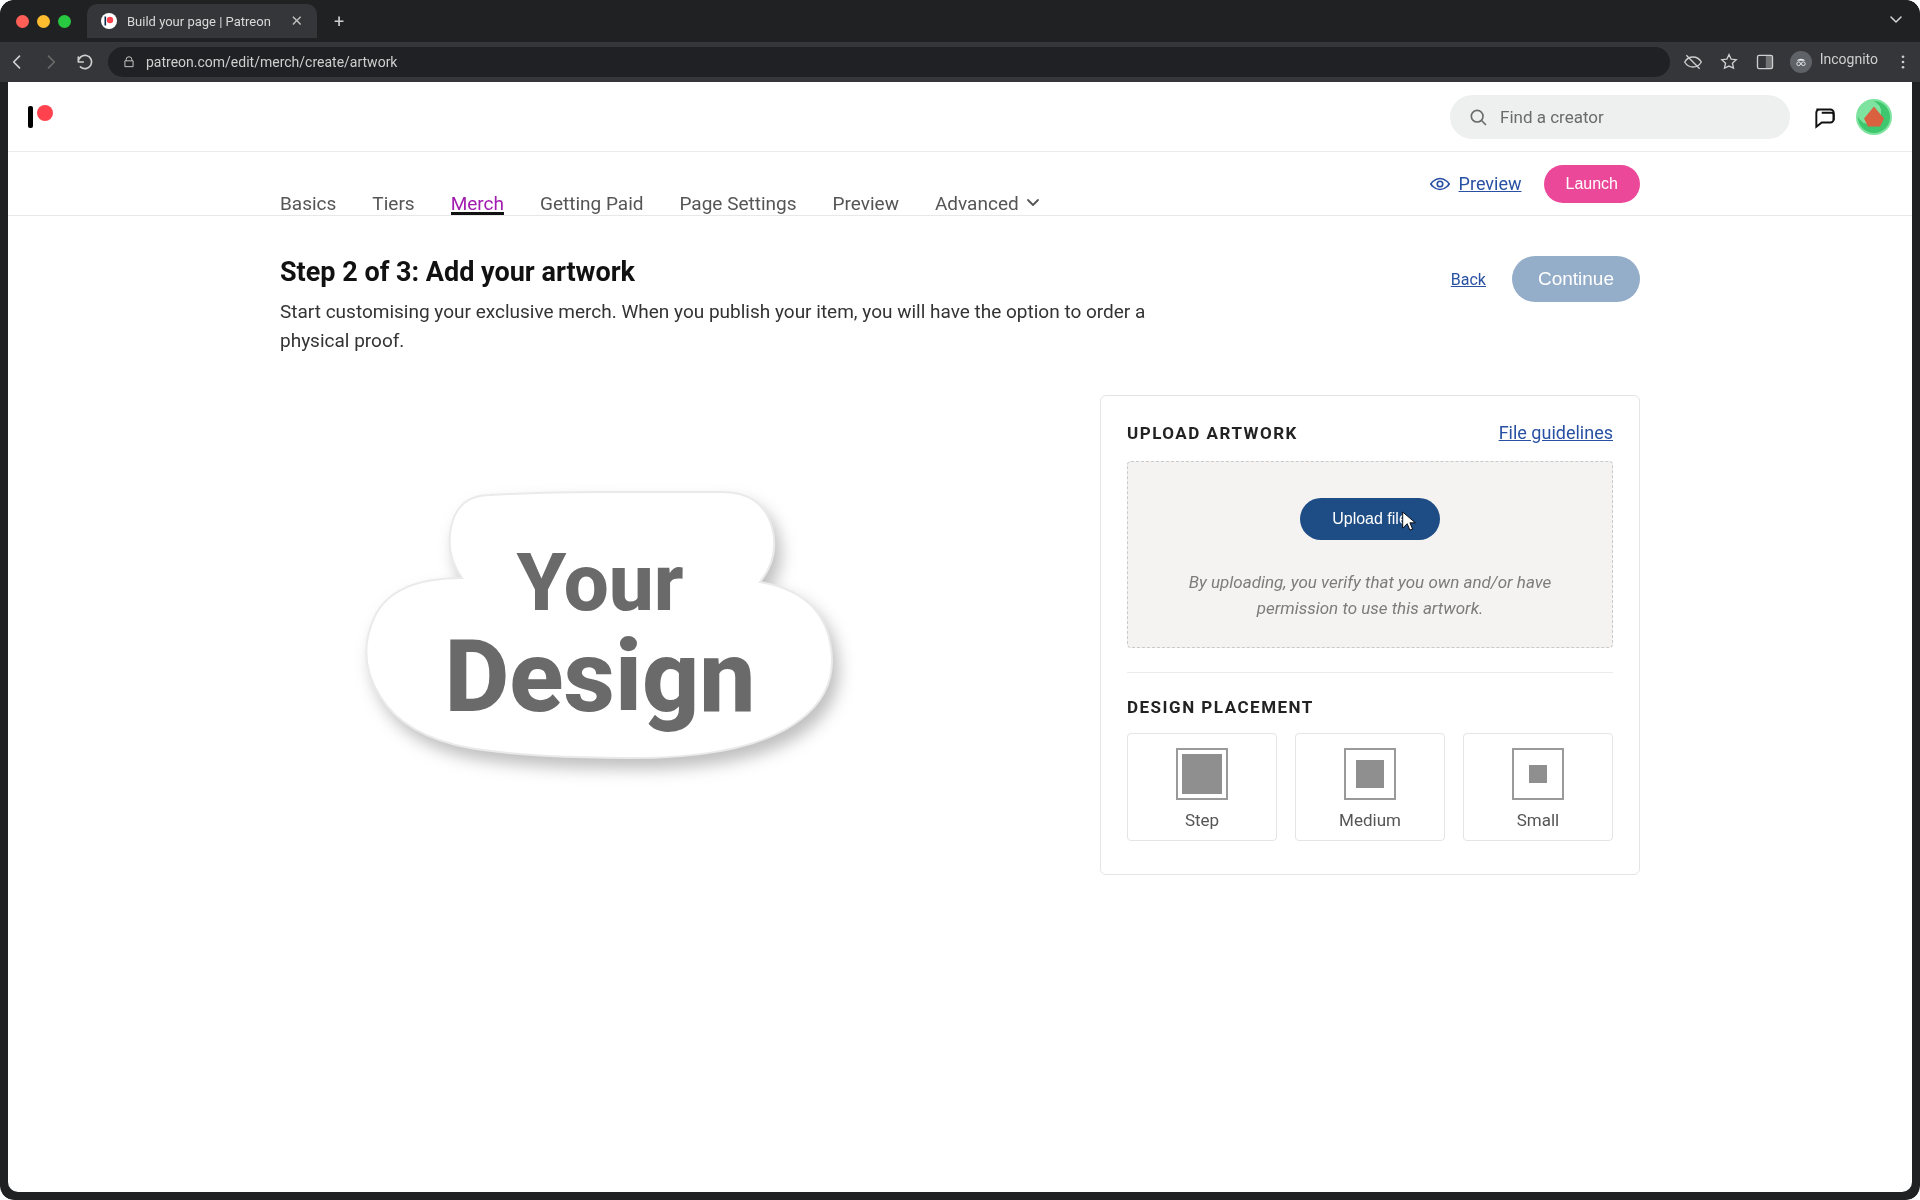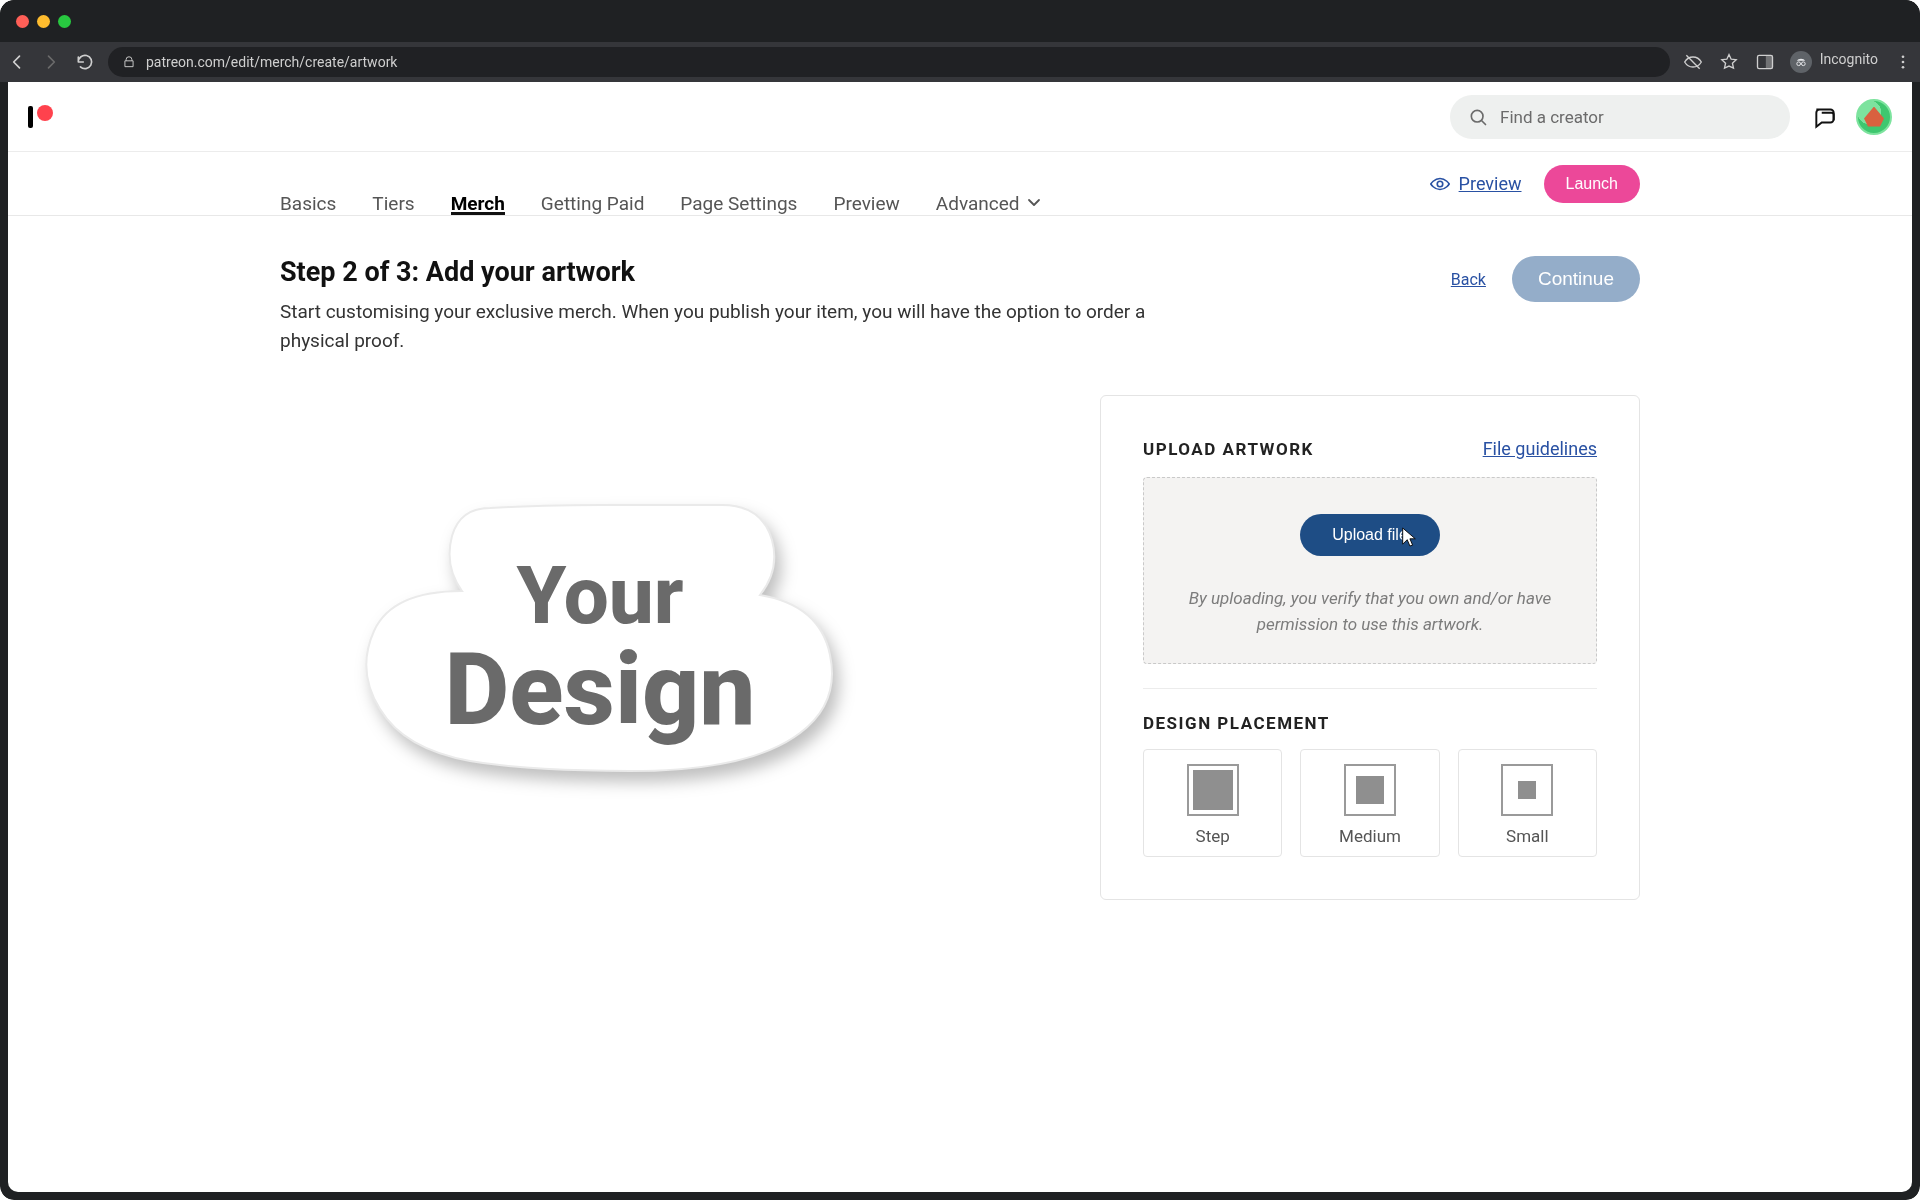--- a/index.html
+++ b/index.html
@@ -102,21 +102,21 @@
   .subnav {
     display:flex; align-items:center; padding: 0 0 0 0;
     border-bottom:1px solid #e8e8e8; height:64px;
   }
   .subnav-inner{
     width:1440px; margin:0 auto; display:flex; align-items:center; height:100%;
     padding: 0 40px;
   }
   .navtabs { display:flex; gap:36px; align-items:center; height:100%; font-size:19px; color:#555; }
   .navtab { height:100%; display:flex; align-items:flex-end; cursor:pointer; position:relative;}
-  .navtab.active { color:#000000; font-weight:700; }
+  .navtab.active { color:#a21caf; font-weight:400; }
   .navtab.active::after{
     content:""; position:absolute; left:0; right:0; bottom:0; height:3px; background:#111;
   }
   .chev { margin-left:6px; }
   .subnav-right { margin-left:auto; display:flex; align-items:center; gap:22px; }
   .preview-link { display:flex; align-items:center; gap:8px; color:#2951a3; font-size:18px; text-decoration:underline; }
   .eye { width:22px; height:22px; }
   .launch-btn {
     background:#ec4899; color:#fff; border:none; border-radius:20px;
     padding:10px 22px; font-size:16px; cursor:pointer;
@@ -147,21 +147,21 @@
   }
   .sticker-text{
     position:absolute; inset:0; display:flex; flex-direction:column;
     align-items:center; justify-content:center; color:#6a6a6a;
     font-weight:800;
   }
   .sticker-text .l1{ font-size:80px; line-height:1; }
   .sticker-text .l2{ font-size:100px; line-height:1; margin-top:4px;}
 
   .side-card {
-    width:540px; border:1px solid #e4e4e4; border-radius:6px; padding:42px;
+    width:540px; border:1px solid #e4e4e4; border-radius:6px; padding:26px;
   }
   .sc-head { display:flex; align-items:center; justify-content:space-between; }
   .sc-title { font-size:17px; font-weight:700; letter-spacing:1.5px; color:#222; text-transform:uppercase;}
   .sc-link { color:#2951a3; font-size:18px; text-decoration:underline; }
   .dropzone {
     margin-top:18px; border:1px dashed #c9c9c9; background:#f4f3f2;
     border-radius:4px; padding:36px 20px 26px; text-align:center;
   }
   .upload-btn {
     background:#1e4d85; color:#fff; border:none; border-radius:22px;
@@ -191,20 +191,38 @@
 </head>
 <body>
 
 <div class="window">
 
   <div class="titlebar">
     <div class="traffic">
       <div class="dot red"></div>
       <div class="dot yellow"></div>
       <div class="dot green"></div>
+    </div>
+    <div class="tabstrip">
+      <div class="tab">
+        <span class="favicon">
+          <svg viewBox="0 0 10 10">
+              <circle cx="6" cy="4" r="3.2" fill="#ff424d"></circle>
+              <rect x="0.5" y="0.5" width="1.6" height="9" fill="#052a49"></rect>
+            </svg>
+        </span>
+        <span>Build your page | Patreon</span>
+        <span class="close">✕</span>
+      </div>
+      <div class="newtab">+</div>
+      <div class="tabdrop">
+        <svg width="16" height="16" viewBox="0 0 16 16" fill="none">
+            <path d="M3 6l5 5 5-5" stroke="#cfcfcf" stroke-width="1.6" stroke-linecap="round" stroke-linejoin="round"></path>
+          </svg>
+      </div>
     </div>
   </div>
 
   <div class="toolbar">
     <div class="tb-icon">
       <svg width="20" height="20" viewBox="0 0 24 24" fill="none">
           <path d="M15 5l-7 7 7 7" stroke="#cfcfcf" stroke-width="2" stroke-linecap="round" stroke-linejoin="round"></path>
         </svg>
     </div>
     <div class="tb-icon disabled">

